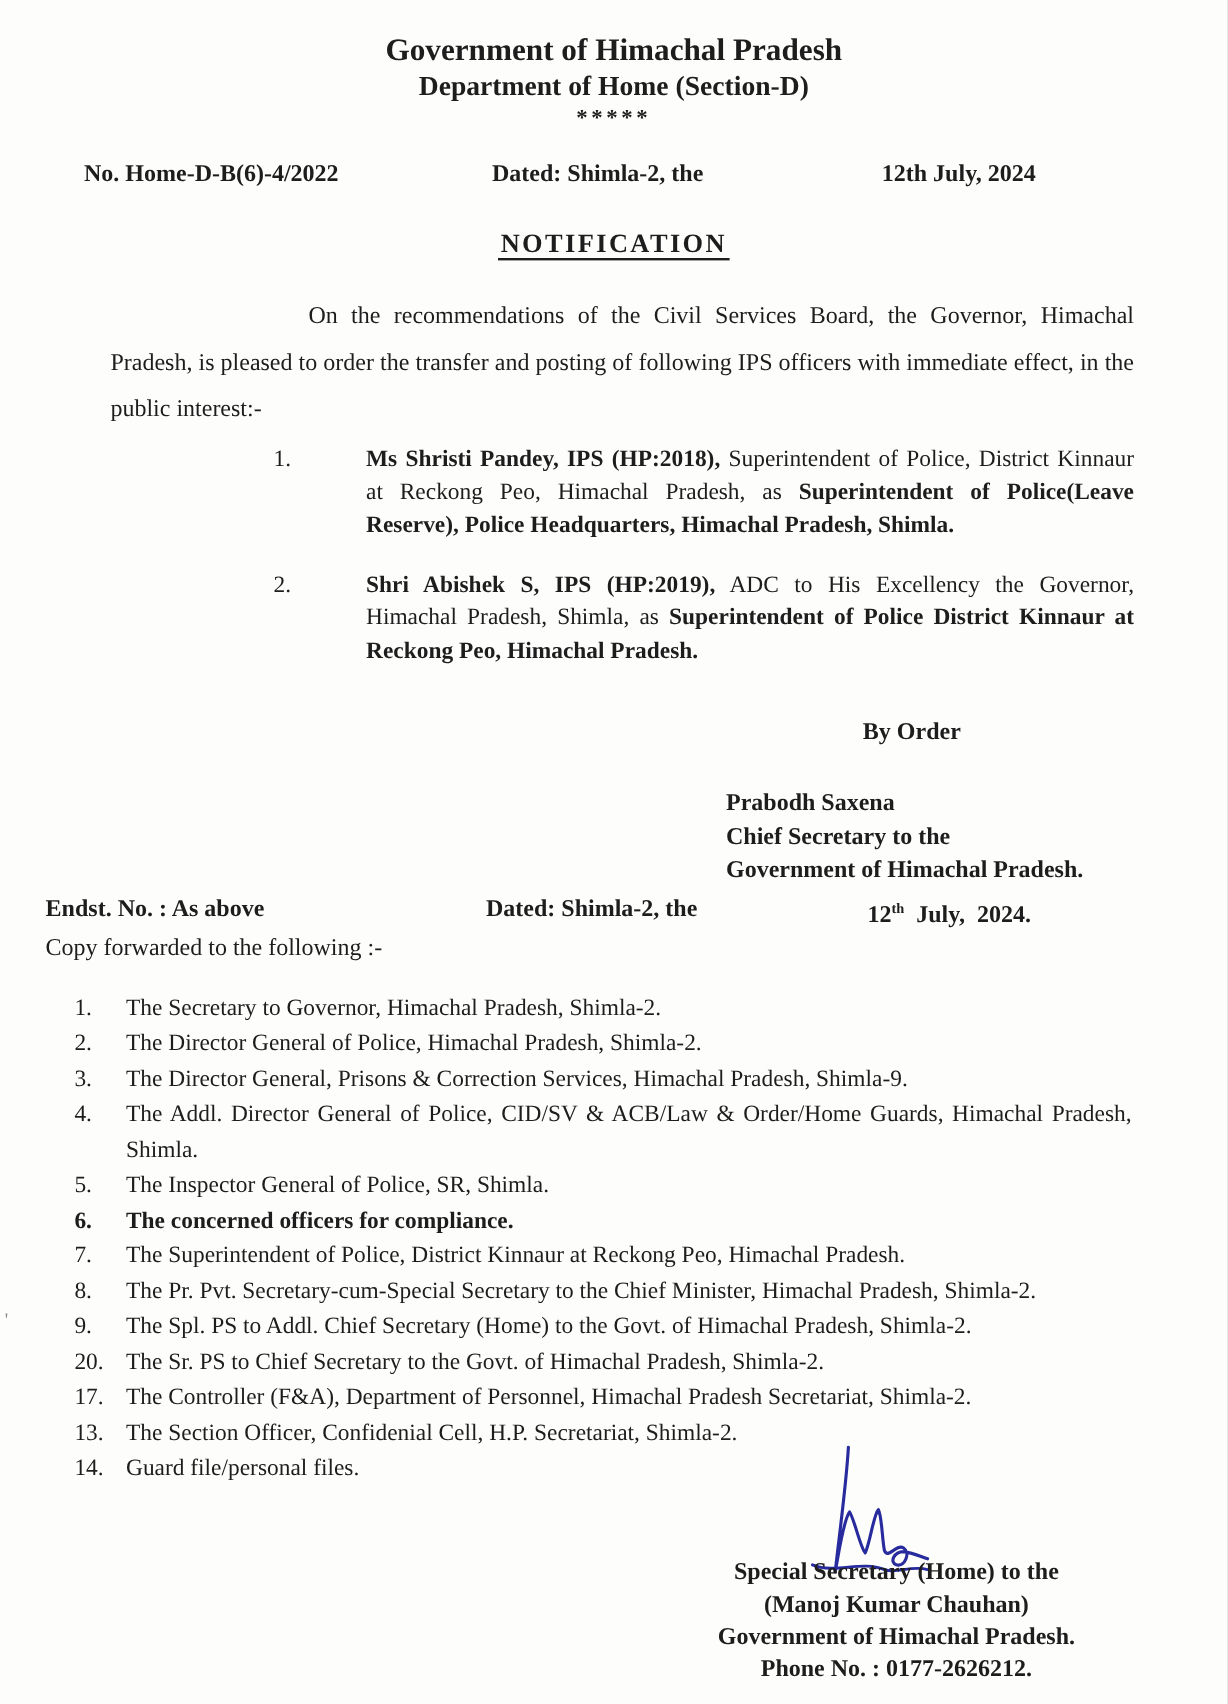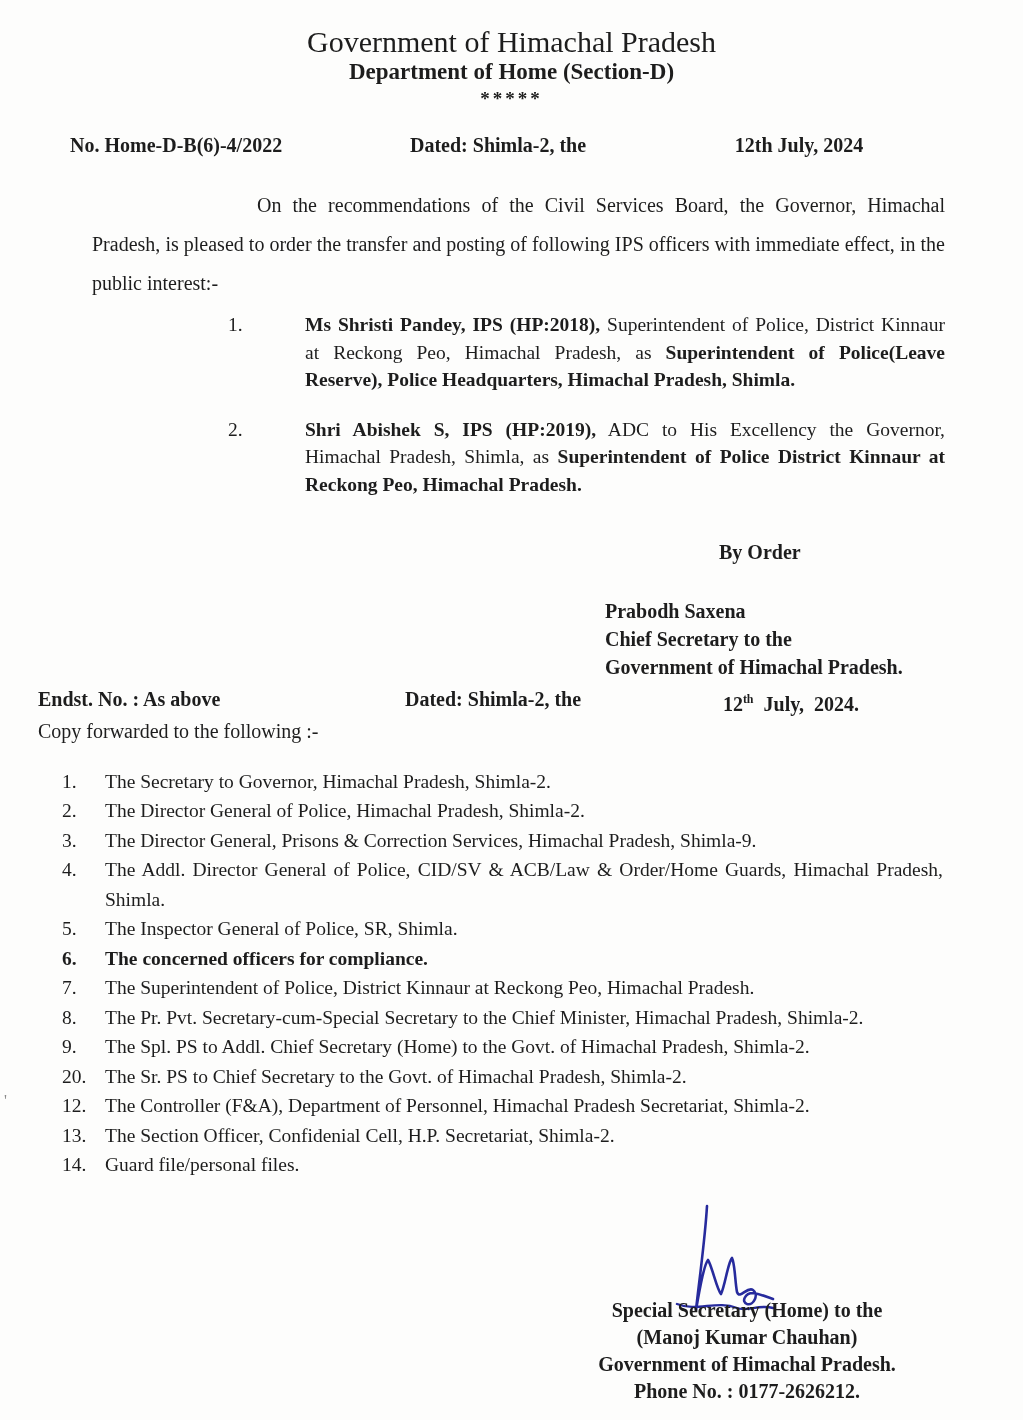--- a/index.html
+++ b/index.html
@@ -1,21 +1,21 @@
 <!DOCTYPE html>
 <html><head>
 <meta charset="utf-8">
 <style>
   html,body{margin:0;padding:0;background:#d8d8d8;}
   .page{
     width:1023px;height:1420px;background:#fdfdfc;position:relative;overflow:hidden;
     font-family:"Liberation Serif","DejaVu Serif",serif;color:#1d1d1d;margin:0 auto;
   }
   .center{text-align:center;}
-  .hdr1{padding-top:26px;font-size:30px;line-height:31px;font-weight:normal;}
+  .hdr1{padding-top:26px;font-size:26px;line-height:31px;font-weight:bold;}
   .hdr2{font-size:23px;line-height:30px;font-weight:bold;}
   .stars{font-size:19px;line-height:23px;font-weight:bold;letter-spacing:3px;}
   .ref-row{display:grid;grid-template-columns:340px 235px 1fr;padding:0 70px;margin-top:22px;
     font-weight:bold;font-size:20px;line-height:27px;}
   .ref-right{text-align:center;}
   .notif{margin-top:29px;text-align:center;font-size:22px;line-height:29px;font-weight:bold;}
   .notif .u{border-bottom:2.5px solid #1d1d1d;letter-spacing:2px;padding:0 2px;}
   .intro{margin:27px 78px 0 92px;text-indent:165px;text-align:justify;
     font-size:20px;line-height:39px;}
   .order{display:flex;margin:0 78px 0 228px;font-size:19.5px;line-height:27.5px;}
@@ -49,20 +49,23 @@
   <div class="hdr1 center">Government of Himachal Pradesh</div>
   <div class="hdr2 center">Department of Home (Section-D)</div>
   <div class="stars center">*****</div>
 
   <div class="ref-row">
     <span>No. Home-D-B(6)-4/2022</span>
     <span>Dated: Shimla-2, the</span>
     <span class="ref-right">12th July, 2024</span>
   </div>
 
+  <div class="notif">
+    <span class="u">NOTIFICATION</span>
+  </div>
 
   <p class="intro">On the recommendations of the Civil Services Board, the Governor, Himachal Pradesh, is pleased to order the transfer and posting of following IPS officers with immediate effect, in the public interest:-</p>
 
   <div class="order order-1">
     <span class="onum">1.</span>
     <div class="otext"><b>Ms Shristi Pandey, IPS (HP:2018),</b><span> Superintendent of Police, District Kinnaur at Reckong Peo, Himachal Pradesh, as </span><b>Superintendent of Police(Leave Reserve), Police Headquarters, Himachal Pradesh, Shimla.</b></div>
   </div>
 
   <div class="order order-2">
     <span class="onum">2.</span>
@@ -120,21 +123,21 @@
       </div>
     <div class="r-row">
         <span class="r-num">9.</span>
         <div class="r-text">The Spl. PS to Addl. Chief Secretary (Home) to the Govt. of Himachal Pradesh, Shimla-2.</div>
       </div>
     <div class="r-row">
         <span class="r-num">20.</span>
         <div class="r-text">The Sr. PS to Chief Secretary to the Govt. of Himachal Pradesh, Shimla-2.</div>
       </div>
     <div class="r-row">
-        <span class="r-num">12.</span>
+        <span class="r-num">17.</span>
         <div class="r-text">The Controller (F&amp;A), Department of Personnel, Himachal Pradesh Secretariat, Shimla-2.</div>
       </div>
     <div class="r-row">
         <span class="r-num">13.</span>
         <div class="r-text">The Section Officer, Confidenial Cell, H.P. Secretariat, Shimla-2.</div>
       </div>
     <div class="r-row">
         <span class="r-num">14.</span>
         <div class="r-text">Guard file/personal files.</div>
       </div>

